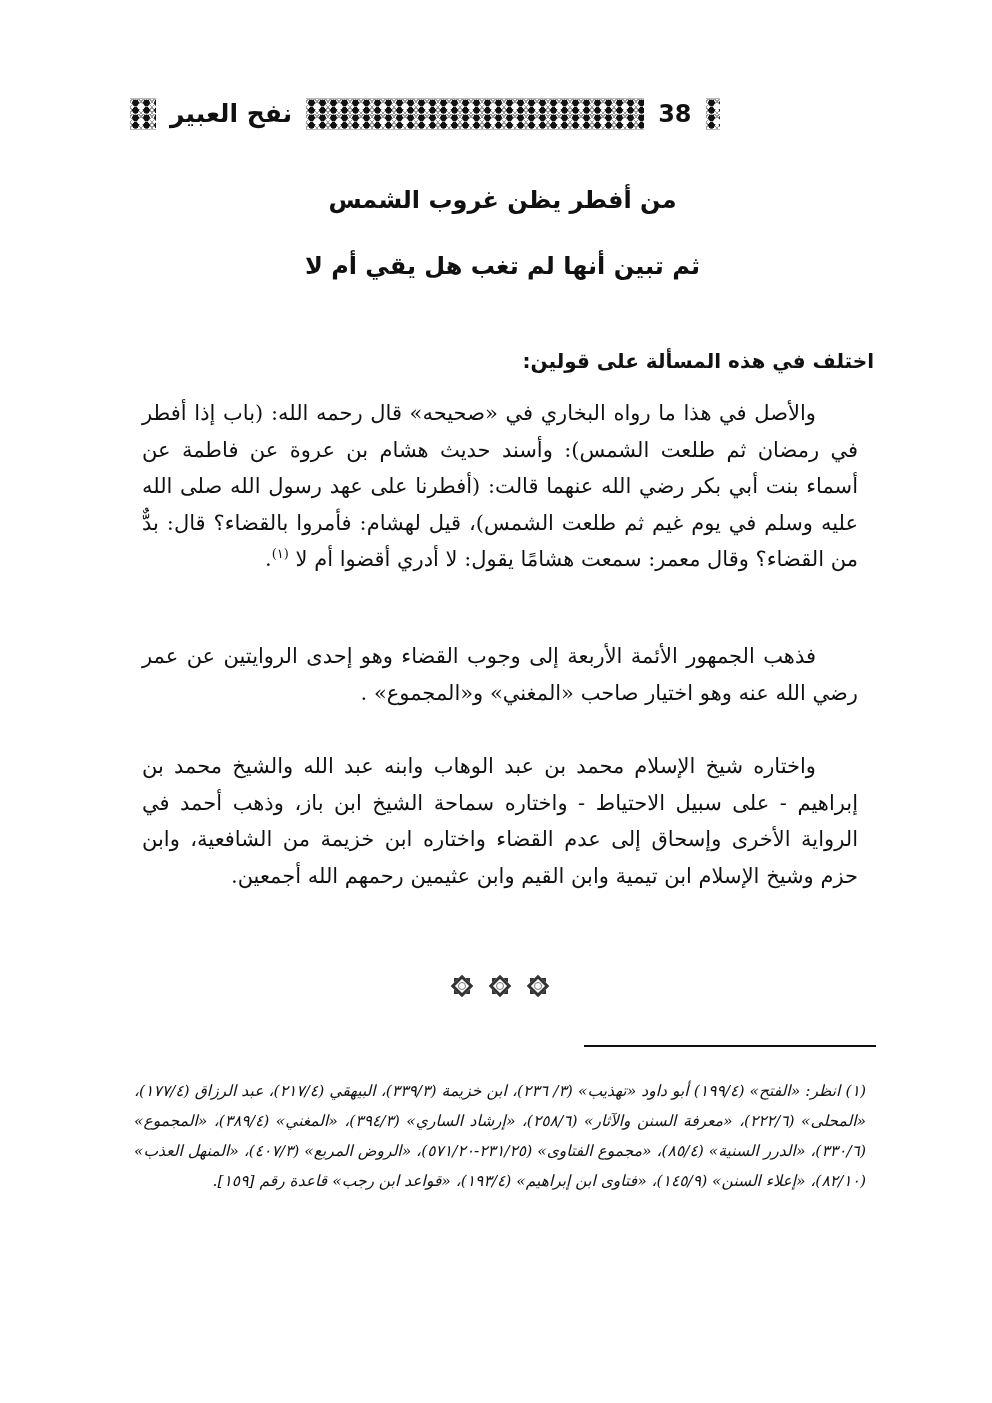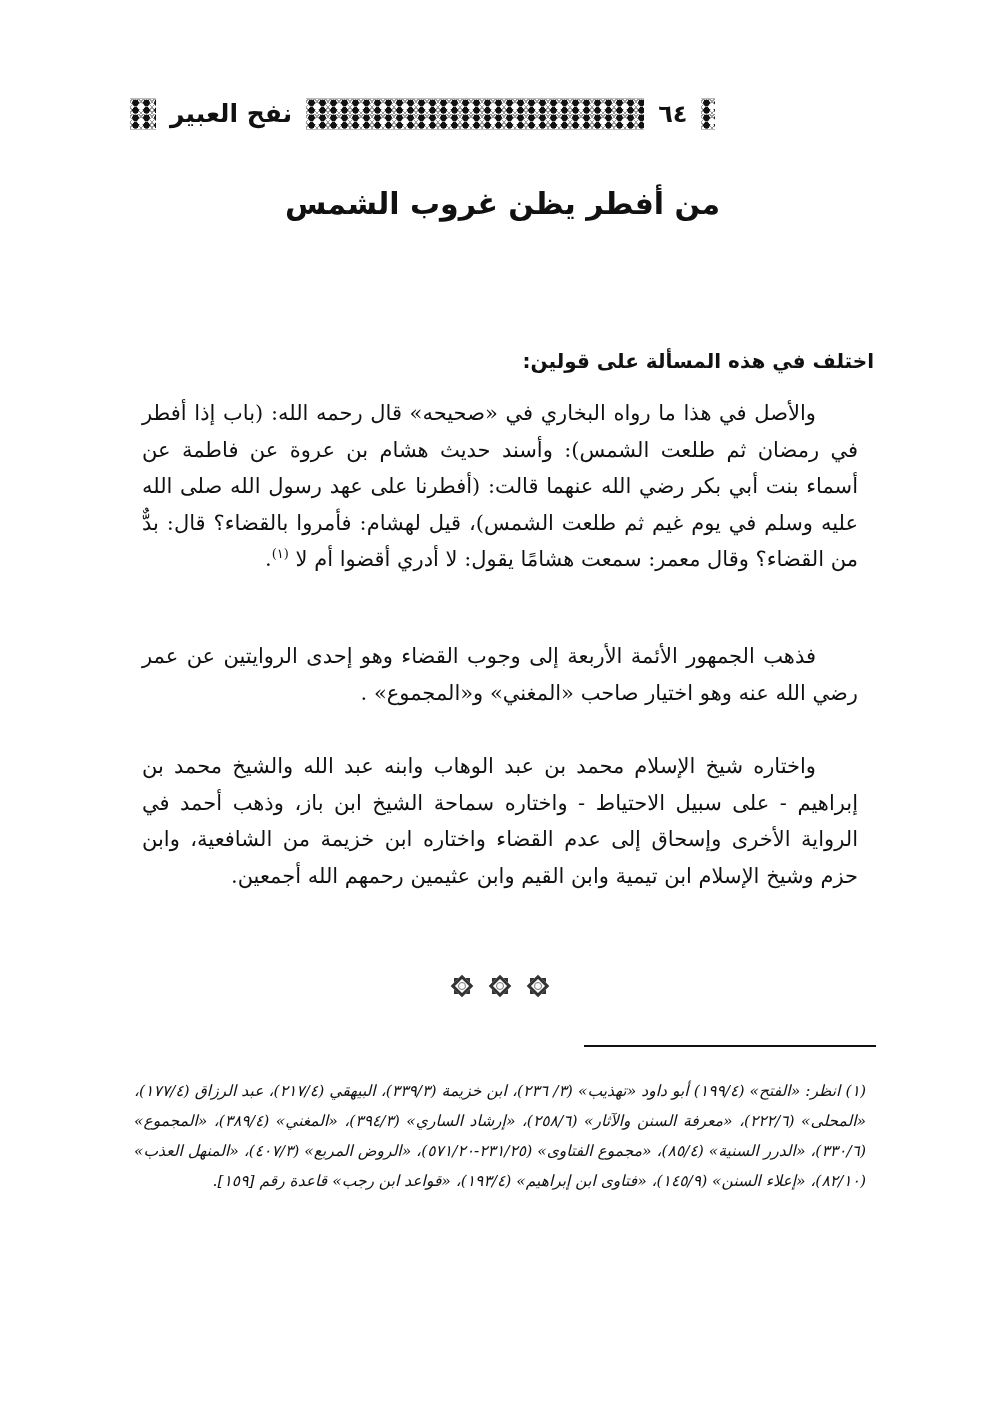--- a/index.html
+++ b/index.html
@@ -37,21 +37,21 @@
       font-size: 25px; line-height: 30px; direction: rtl; white-space: nowrap;
     }
     .page-num {
       font-family: "DejaVu Sans", sans-serif; font-weight: bold;
       font-size: 24px; line-height: 30px; white-space: nowrap;
     }
 
     
     .title {
       position: absolute; left: 130px; width: 745px; text-align: center;
-      font-family: "DejaVu Sans", sans-serif; font-weight: bold; font-size: 30px;
+      font-family: "DejaVu Sans", sans-serif; font-weight: bold; font-size: 24px;
       direction: rtl; white-space: nowrap;
     }
     .title1 { top: 180px; }
     .title2 { top: 246px; }
 
     .subhead {
       position: absolute; right: 118px; top: 325px;
       font-family: "DejaVu Sans", sans-serif; font-weight: bold; font-size: 20px;
       direction: rtl; white-space: nowrap; margin-top: 18px;
     }
@@ -99,25 +99,26 @@
   </style>
 </head>
 <body>
 
 <div class="page">
 
   <div class="header">
     <div class="orn orn-left"></div>
     <div class="book-title">نفح العبير</div>
     <div class="orn orn-mid"></div>
-    <div class="page-num">٦٤</div>
+    <div class="page-num">38</div>
     <div class="orn orn-right"></div>
   </div>
 
   <div class="title title1">من أفطر يظن غروب الشمس</div>
+  <div class="title title2">ثم تبين أنها لم تغب هل يقي أم لا</div>
 
   <div class="subhead">اختلف في هذه المسألة على قولين:</div>
 
   <div class="body p1">
     <p><span>والأصل في هذا ما رواه البخاري في «صحيحه» قال رحمه الله: (باب إذا أفطر في رمضان ثم طلعت الشمس): وأسند حديث هشام بن عروة عن فاطمة عن أسماء بنت أبي بكر رضي الله عنهما قالت: (أفطرنا على عهد رسول الله صلى الله عليه وسلم في يوم غيم ثم طلعت الشمس)، قيل لهشام: فأمروا بالقضاء؟ قال: بدٌّ من القضاء؟ وقال معمر: سمعت هشامًا يقول: لا أدري أقضوا أم لا</span> <span class="fnref">(١)</span><span>.</span></p>
   </div>
 
   <div class="body p2">
     <p>فذهب الجمهور الأئمة الأربعة إلى وجوب القضاء وهو إحدى الروايتين عن عمر رضي الله عنه وهو اختيار صاحب «المغني» و«المجموع» .</p>
   </div>

